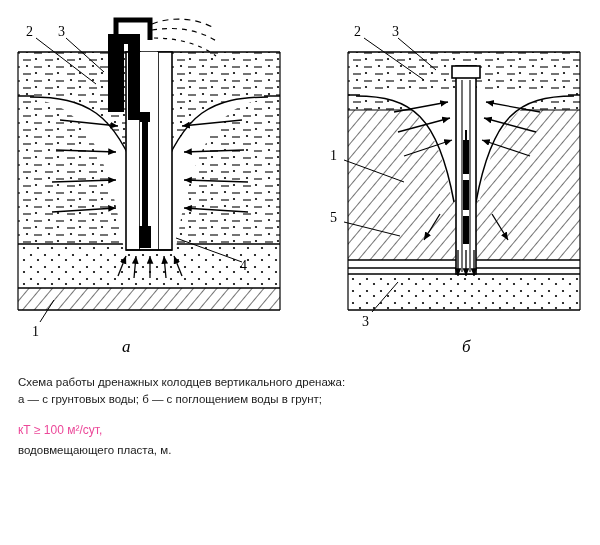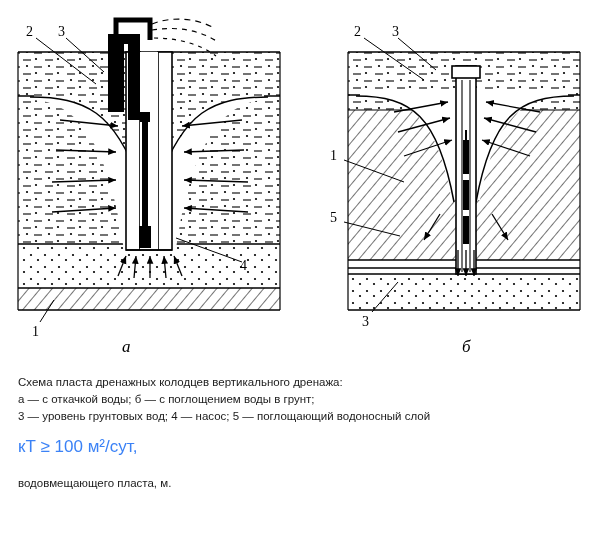--- a/index.html
+++ b/index.html
@@ -28,24 +28,24 @@
     top: 374px;
     width: 566px;
   }
   .cap-line {
     font-size: 11.5px;
     line-height: 17px;
     color: #1a1a1a;
     white-space: nowrap;
   }
   .formula {
-    font-size: 17px;
+    font-size: 12px;
     line-height: 24px;
     margin-top: 10px;
-    color: #3b82f6;
+    color: #ec4899;
   }
   .note {
     font-size: 11.5px;
     line-height: 17px;
     margin-top: 9px;
     color: #1a1a1a;
   }
   svg text { font-family: "Liberation Serif", serif; }
 </style>
 </head>
@@ -207,18 +207,17 @@
       <text x="392" y="36" font-size="14">3</text>
       <text x="330" y="160" font-size="14">1</text>
       <text x="330" y="222" font-size="14">5</text>
       <text x="362" y="326" font-size="14">3</text>
       <text x="462" y="352" font-size="17" font-style="italic">б</text>
     </g>
   </svg>
 </div>
 
 <div id="caption">
-  <div class="cap-line">Схема пласта дренажных колодцев вертикального дренажа:</div>
-  <div class="cap-line">а — с откачкой воды; б — с поглощением воды в грунт;</div>
-  <div class="cap-line">3 — уровень грунтовых вод; 4 — насос; 5 — поглощающий водоносный слой</div>
+  <div class="cap-line">Схема работы дренажных колодцев вертикального дренажа:</div>
+  <div class="cap-line">а — с грунтовых воды; б — с поглощением воды в грунт;</div>
   <div class="formula">кТ ≥ 100 м²/сут,</div>
-  <div class="note" style="margin-top:16px">водовмещающего пласта, м.</div>
+  <div class="note" style="margin-top:0">водовмещающего пласта, м.</div>
 </div>
 
 </body></html>

